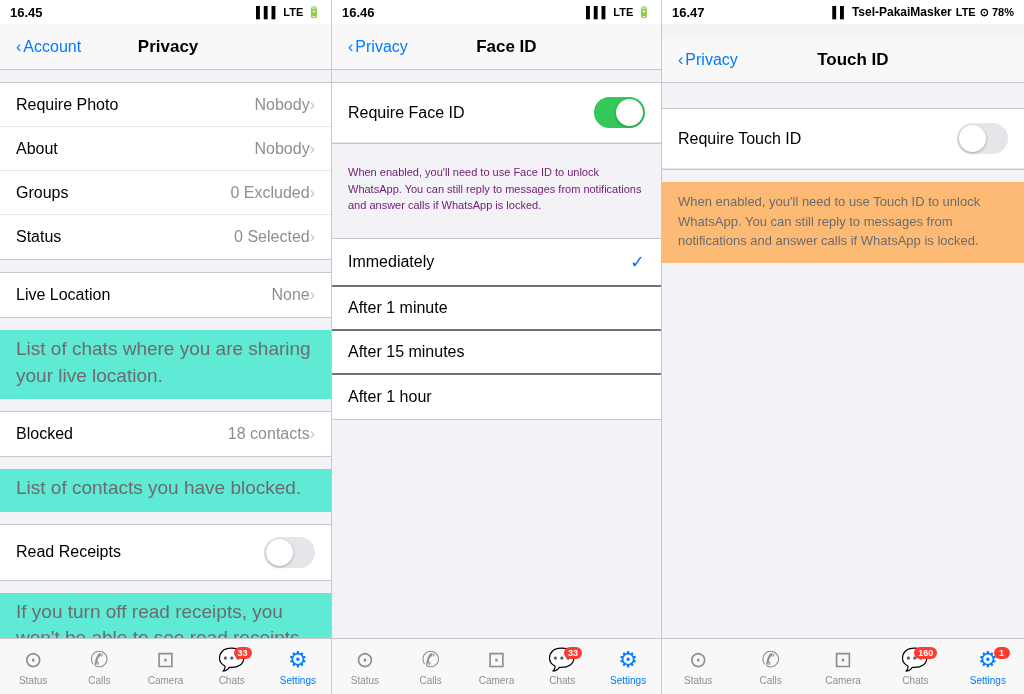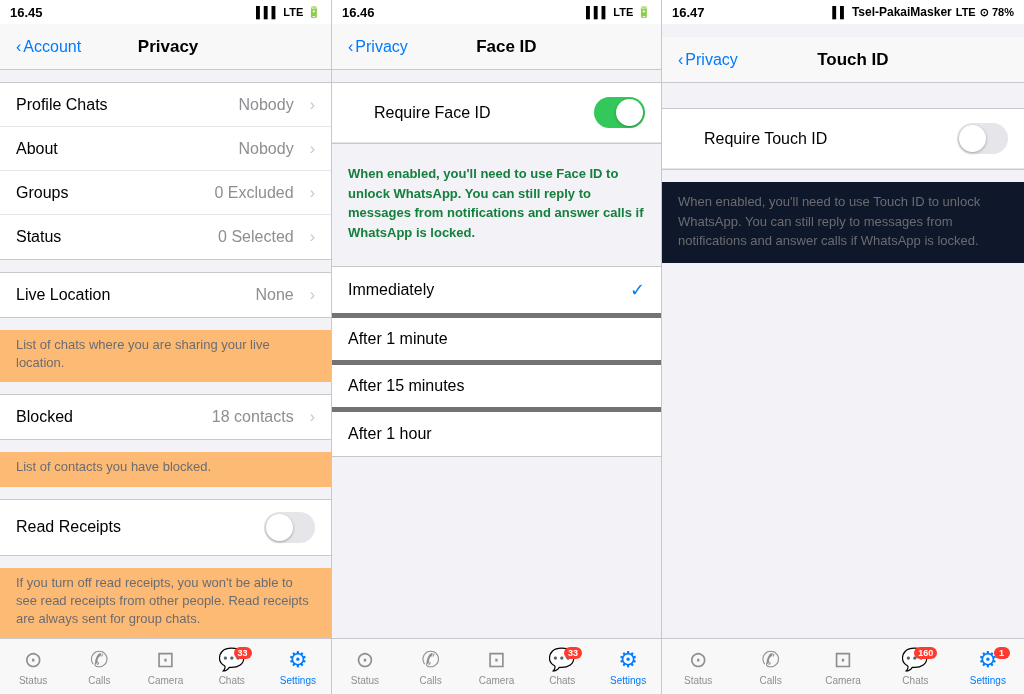--- a/index.html
+++ b/index.html
@@ -26,54 +26,54 @@
     .nav-chevron { font-size: 18px; }
     
     
     .content { flex: 1; overflow-y: auto; }
     
     
     .settings-group { background: #fff; margin: 12px 0; border-top: 1px solid #c8c7cc; border-bottom: 1px solid #c8c7cc; }
     .settings-row { display: flex; align-items: center; justify-content: space-between; padding: 12px 16px; border-bottom: 1px solid #e5e5ea; min-height: 44px; cursor: pointer; background: #fff; }
     .settings-row:last-child { border-bottom: none; }
     .settings-row .row-label { font-size: 16px; color: #000; }
-    .settings-row .row-value { font-size: 16px; color: #8e8e93; display: flex; gap: 16px; }
+    .settings-row .row-value { font-size: 16px; color: #8e8e93; display: flex; gap: 0; }
     .row-chevron { color: #c7c7cc; font-size: 16px; }
     
-    .settings-description { background: #fdba74; padding: 6px 16px 10px; font-size: 13px; color: #6c6c70; line-height: 1.4; }
+    .settings-description { background: #5eead4; padding: 6px 16px 10px; font-size: 19px; color: #6c6c70; line-height: 1.4; }
     
     
     .toggle { width: 51px; height: 31px; border-radius: 16px; position: relative; cursor: pointer; }
     .toggle.on { background: #34c759; }
     .toggle.off { background: #e5e5ea; }
     .toggle::after { content: ''; position: absolute; top: 2px; width: 27px; height: 27px; border-radius: 50%; background: #fff; box-shadow: 0 1px 3px rgba(0,0,0,0.3); transition: left 0.2s; }
     .toggle.on::after { left: 22px; }
     .toggle.off::after { left: 2px; }
     
     
     .faceid-row { display: flex; align-items: center; justify-content: space-between; padding: 14px 16px; background: #fff; border-bottom: 1px solid #e5e5ea; }
-    .faceid-label { font-size: 16px; color: #000; margin-left: 26px; }
-    .faceid-description { padding: 8px 16px 12px; background: #f2f2f7; font-size: 13px; color: #15803d; line-height: 1.5; font-weight: bold; }
-    
-    .option-row { display: flex; align-items: center; justify-content: space-between; padding: 12px 16px; background: #fff; border-bottom: 5px solid #737373; min-height: 44px; cursor: pointer; }
+    .faceid-label { font-size: 16px; color: #000; }
+    .faceid-description { padding: 8px 16px 12px; background: #f2f2f7; font-size: 11px; color: #701a75; line-height: 1.5; }
+    
+    .option-row { display: flex; align-items: center; justify-content: space-between; padding: 12px 16px; background: #fff; border-bottom: 2px solid #737373; min-height: 44px; cursor: pointer; }
     .option-row:last-child { border-bottom: none; }
     .option-label { font-size: 16px; color: #000; }
     .checkmark { color: #007aff; font-size: 18px; }
     
     
     .tab-bar { display: flex; align-items: center; justify-content: space-around; background: #f8f8f8; border-top: 1px solid #c8c7cc; height: 56px; padding: 4px 0; }
     .tab-item { display: flex; flex-direction: column; align-items: center; gap: 2px; cursor: pointer; flex: 1; position: relative; }
     .tab-item .tab-icon { font-size: 22px; color: #8e8e93; }
     .tab-item .tab-label { font-size: 10px; color: #8e8e93; }
     .tab-item.active .tab-icon { color: #007aff; }
     .tab-item.active .tab-label { color: #007aff; }
     .badge { position: absolute; top: 0; right: 20%; background: #ff3b30; color: #fff; font-size: 9px; font-weight: 700; border-radius: 6px; padding: 1px 4px; min-width: 16px; text-align: center; }
     
     
-    .touch-id-description { padding: 10px 16px 12px; background: #0f172a; font-size: 13px; color: #6c6c70; line-height: 1.5; }
+    .touch-id-description { padding: 10px 16px 12px; background: #fdba74; font-size: 13px; color: #6c6c70; line-height: 1.5; }
   </style>
 </head>
 <body>
 
 <div class="screen-container">
 
   <div class="panel panel-left">
 
     <div class="status-bar">
       <span class="time">16.45</span>
@@ -90,21 +90,21 @@
         <span>Account</span>
       </div>
       <span class="nav-title">Privacy</span>
       <span style="width:60px"></span>
     </div>
 
     <div class="content">
 
       <div class="settings-group">
         <div class="settings-row">
-          <span class="row-label">Profile Chats</span>
+          <span class="row-label">Require Photo</span>
           <div class="row-value">
             <span>Nobody</span>
             <span class="row-chevron">›</span>
           </div>
         </div>
         <div class="settings-row">
           <span class="row-label">About</span>
           <div class="row-value">
             <span>Nobody</span>
             <span class="row-chevron">›</span>

